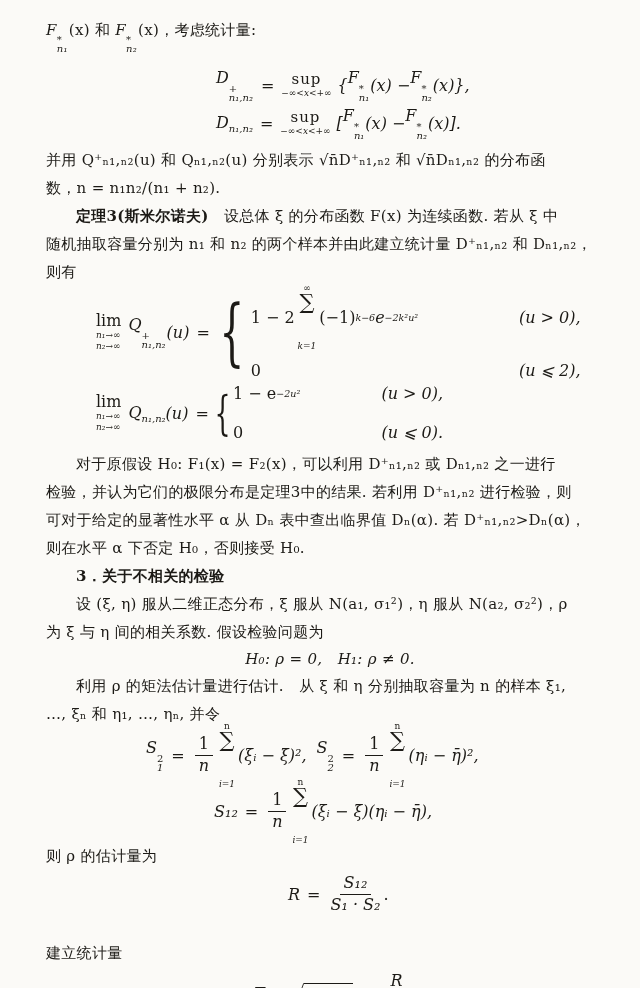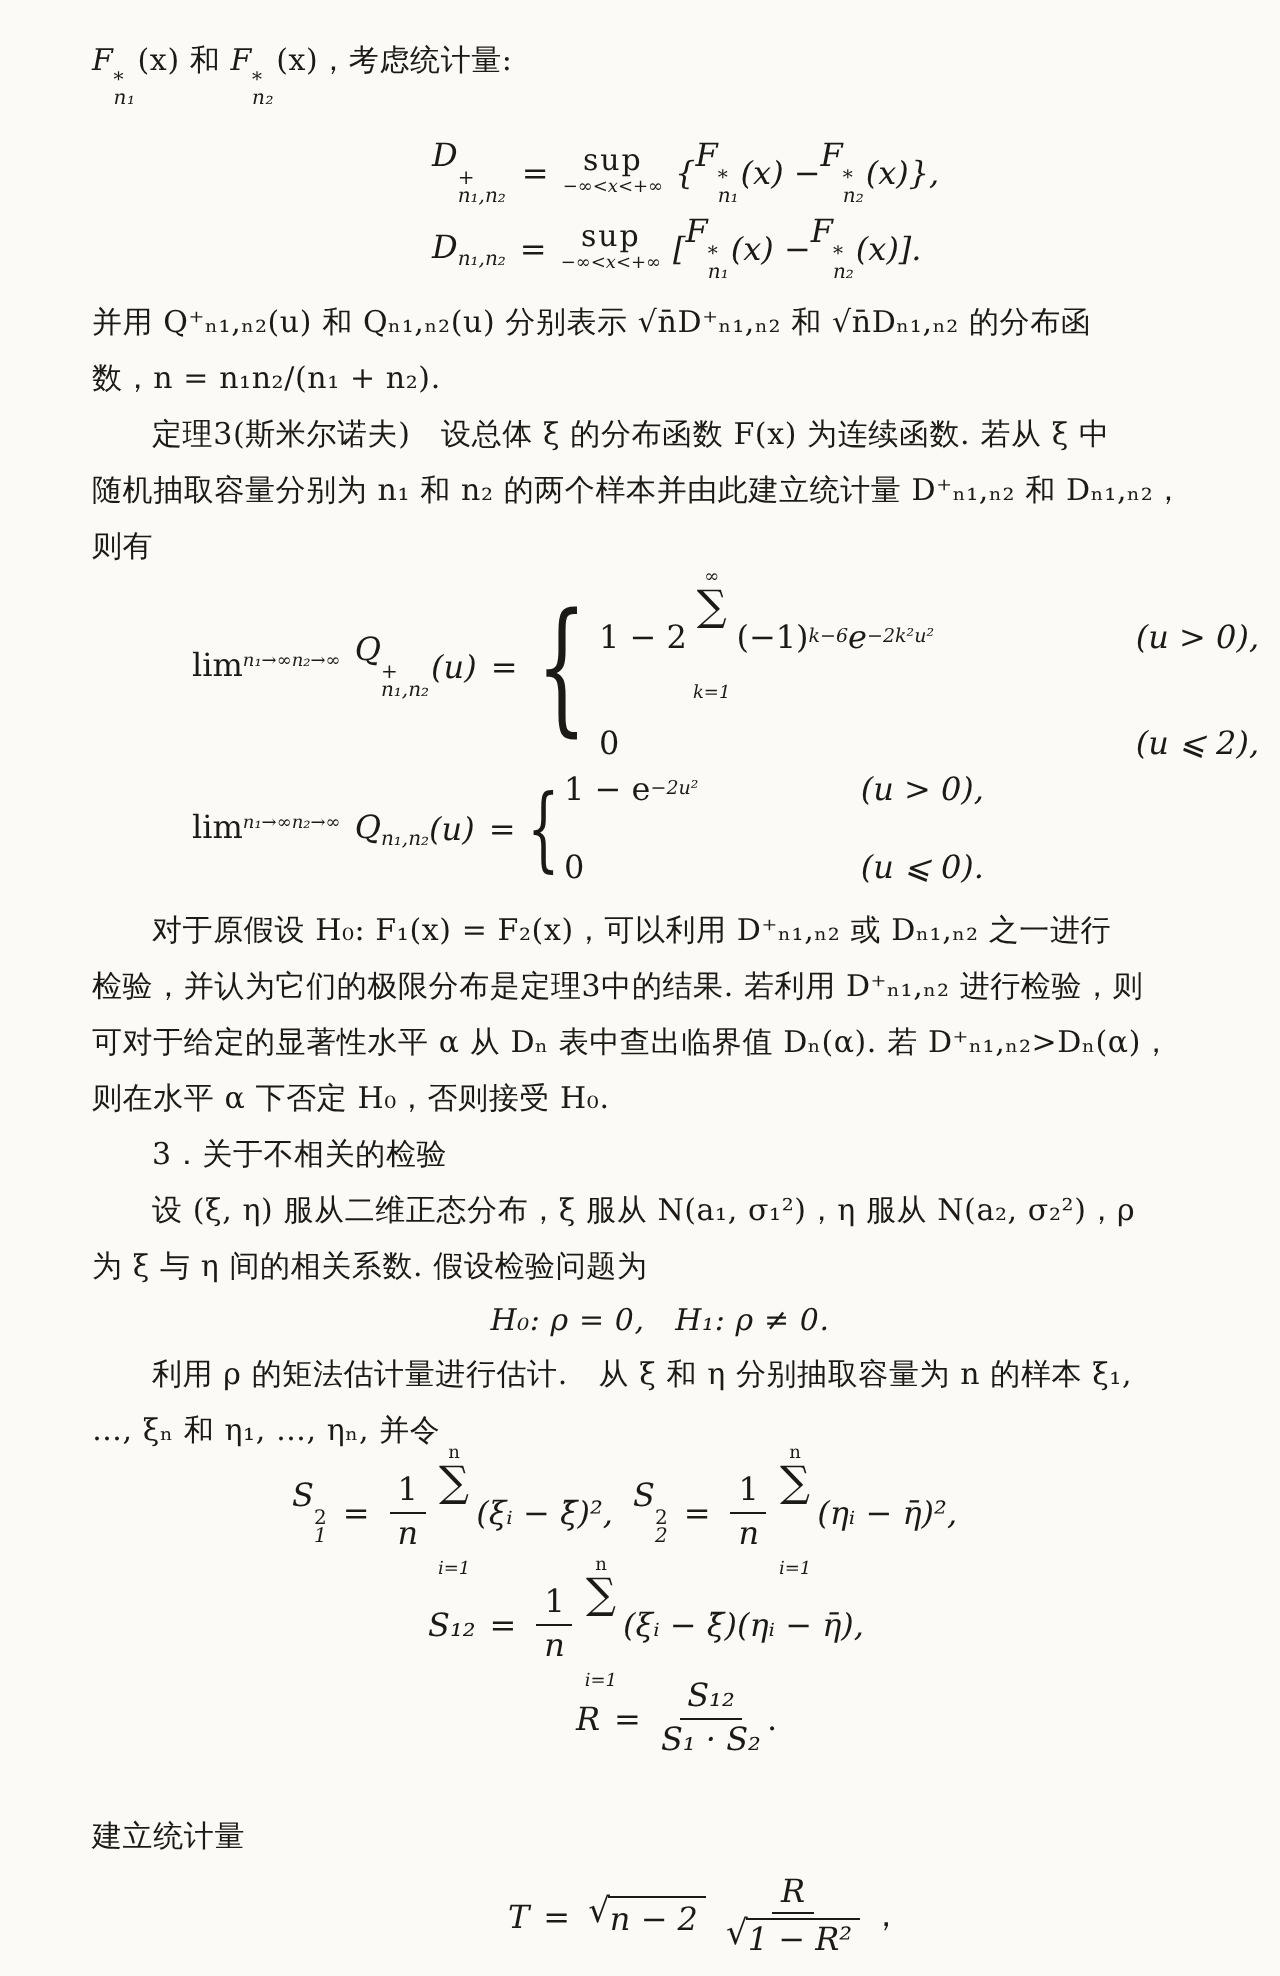--- a/index.html
+++ b/index.html
@@ -8,21 +8,21 @@
     background:#fbfaf7;
     color:#1c1a16;
     font-family:"DejaVu Serif","Liberation Serif",serif;
     overflow:hidden;
   }
   #content { padding:16px 26px 0 46px; }
 
   
   .t { font-size:15px; line-height:28px; white-space:nowrap; letter-spacing:0.3px; }
   .indent { padding-left:30px; }
-  .bold { font-weight:normal; }
+  .bold { font-weight:bold; }
 
   
   .m { font-style:italic; }
   .rm { font-style:normal; }
 
   
   .stk { display:inline-flex; flex-direction:column; align-items:flex-start;
          vertical-align:-0.55em; line-height:1; margin:0 1px 0 0; }
   .stk .sp { font-size:10px; font-style:normal; height:9px; }
   .stk .sb { font-size:10px; font-style:italic; }
@@ -31,21 +31,21 @@
   sub.s { font-size:10px; font-style:italic; vertical-align:-0.35em; }
 
   
   .fml { display:flex; align-items:center; font-size:16px; white-space:nowrap; }
   .eq { margin:0 7px; font-style:normal; }
 
   
   .opstk { display:inline-flex; flex-direction:column; align-items:center; line-height:1; margin-right:6px; }
   .opstk .opmain { font-size:15px; letter-spacing:1px; }
   .opstk .opunder { font-size:9px; font-style:italic; margin-top:2px; letter-spacing:0; }
-  .limstk { display:inline-flex; flex-direction:row; align-items:flex-start; line-height:1; margin-right:7px; }
+  .limstk { display:inline-flex; flex-direction:column; align-items:flex-start; line-height:1; margin-right:7px; }
   .limstk .opmain { font-size:16px; }
   .limstk .lu { font-size:9px; font-style:italic; margin-top:2px; }
 
   
   .sumstk { display:inline-flex; flex-direction:column; align-items:center; line-height:1; margin:0 3px; }
   .sumstk .su { font-size:9px; font-style:normal; }
   .sumstk .sg { font-size:21px; font-style:normal; line-height:0.95; }
   .sumstk .sl { font-size:9px; font-style:italic;margin-top:29px; }
 
   
@@ -258,20 +258,21 @@
         <span class="den m">n</span>
       </span>
     <span class="sumstk">
         <span class="su m">n</span>
         <span class="sg">∑</span>
         <span class="sl">i=1</span>
       </span>
     <span class="m">(ξᵢ − ξ̄)(ηᵢ − η̄),</span>
   </div>
 
+  <div class="t" style="margin-top:8px;">则 ρ 的估计量为</div>
 
   <div class="fml" style="margin:2px 0 0 242px; height:44px;">
     <span class="m">R</span>
     <span class="eq">=</span>
     <span class="frac">
         <span class="num m">S₁₂</span>
         <span class="den m">S₁ · S₂</span>
       </span>
     <span class="rm">.</span>
   </div>

